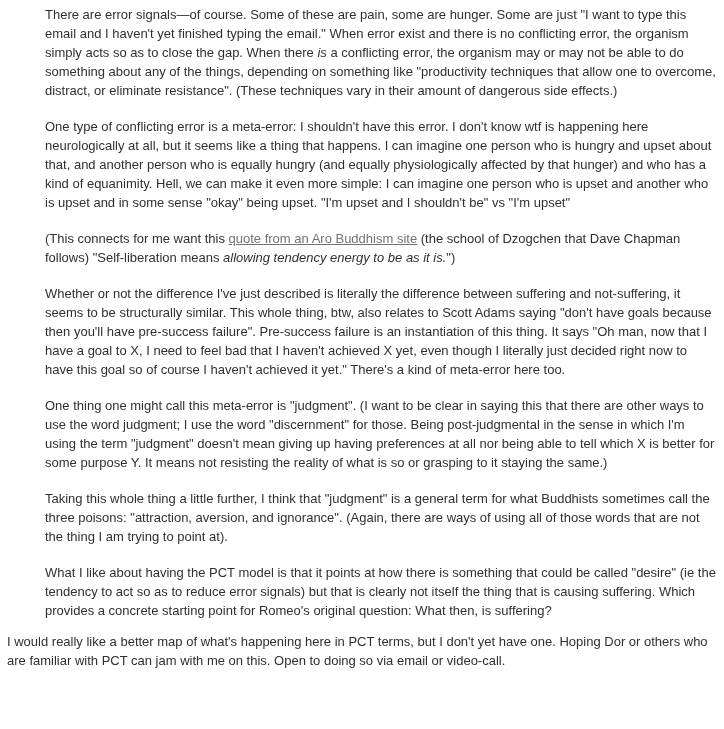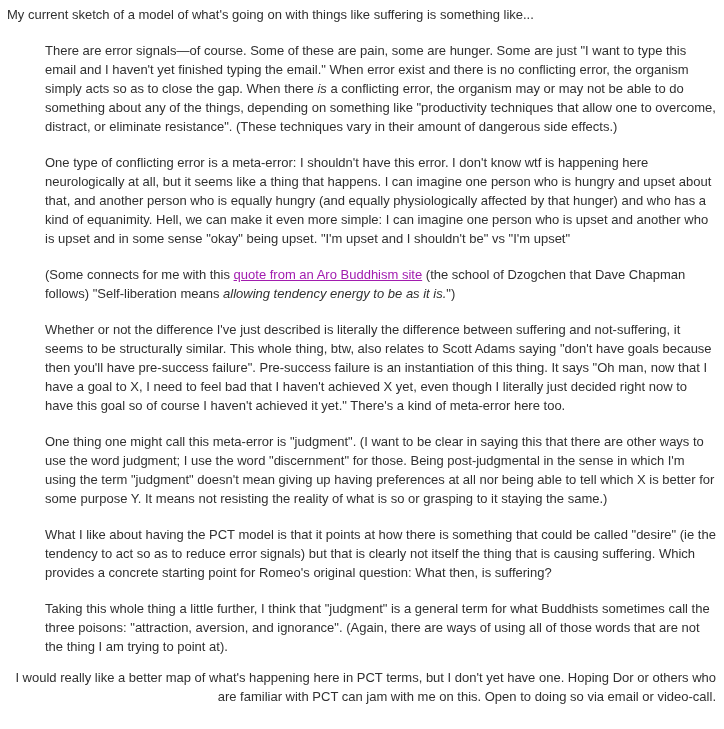--- a/index.html
+++ b/index.html
@@ -27,49 +27,47 @@
     padding: 0;
   }
   blockquote p {
     margin: 0 0 17px 0;
   }
   blockquote p:last-child {
     margin-bottom: 0;
   }
   p.closing {
     margin-bottom: 8px;
-    text-align: right;
   }
   a.inline-link {
-    color: #a21caf;
+    color: #737373;
     text-decoration: underline;
     cursor: pointer;
   }
   em { font-style: italic; }
 </style>
 </head>
 <body>
 
 <div class="doc">
 
-  <p>My current sketch of a model of what's going on with things like suffering is something like...</p>
 
   <blockquote>
 
     <p><span>There are error signals—of course. Some of these are pain, some are hunger. Some are just "I want to type this email and I haven't yet finished typing the email." When error exist and there is no conflicting error, the organism simply acts so as to close the gap. When there </span><em>is</em><span> a conflicting error, the organism may or may not be able to do something about any of the things, depending on something like "productivity techniques that allow one to overcome, distract, or eliminate resistance". (These techniques vary in their amount of dangerous side effects.)</span></p>
 
     <p>One type of conflicting error is a meta-error: I shouldn't have this error. I don't know wtf is happening here neurologically at all, but it seems like a thing that happens. I can imagine one person who is hungry and upset about that, and another person who is equally hungry (and equally physiologically affected by that hunger) and who has a kind of equanimity. Hell, we can make it even more simple: I can imagine one person who is upset and another who is upset and in some sense "okay" being upset. "I'm upset and I shouldn't be" vs "I'm upset"</p>
 
-    <p><span>(Some connects for me with this </span><a class="inline-link" href="#">quote from an Aro Buddhism site</a><span> (the school of Dzogchen that Dave Chapman follows) "Self-liberation means </span><em>allowing tendency energy to be as it is.</em><span>")</span></p>
+    <p><span>(This connects for me want this </span><a class="inline-link" href="#">quote from an Aro Buddhism site</a><span> (the school of Dzogchen that Dave Chapman follows) "Self-liberation means </span><em>allowing tendency energy to be as it is.</em><span>")</span></p>
 
     <p>Whether or not the difference I've just described is literally the difference between suffering and not-suffering, it seems to be structurally similar. This whole thing, btw, also relates to Scott Adams saying "don't have goals because then you'll have pre-success failure". Pre-success failure is an instantiation of this thing. It says "Oh man, now that I have a goal to X, I need to feel bad that I haven't achieved X yet, even though I literally just decided right now to have this goal so of course I haven't achieved it yet." There's a kind of meta-error here too.</p>
 
     <p>One thing one might call this meta-error is "judgment". (I want to be clear in saying this that there are other ways to use the word judgment; I use the word "discernment" for those. Being post-judgmental in the sense in which I'm using the term "judgment" doesn't mean giving up having preferences at all nor being able to tell which X is better for some purpose Y. It means not resisting the reality of what is so or grasping to it staying the same.)</p>
 
+    <p>Taking this whole thing a little further, I think that "judgment" is a general term for what Buddhists sometimes call the three poisons: "attraction, aversion, and ignorance". (Again, there are ways of using all of those words that are not the thing I am trying to point at).</p>
+
     <p>What I like about having the PCT model is that it points at how there is something that could be called "desire" (ie the tendency to act so as to reduce error signals) but that is clearly not itself the thing that is causing suffering. Which provides a concrete starting point for Romeo's original question: What then, is suffering?</p>
-
-    <p>Taking this whole thing a little further, I think that "judgment" is a general term for what Buddhists sometimes call the three poisons: "attraction, aversion, and ignorance". (Again, there are ways of using all of those words that are not the thing I am trying to point at).</p>
 
   </blockquote>
 
   <p class="closing">I would really like a better map of what's happening here in PCT terms, but I don't yet have one. Hoping Dor or others who are familiar with PCT can jam with me on this. Open to doing so via email or video-call.</p>
 
 </div>
 
 </body></html>

